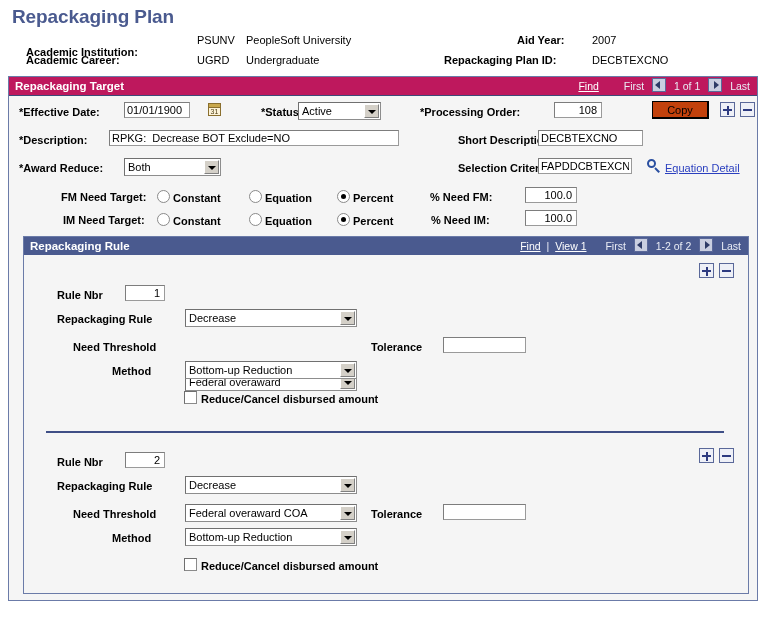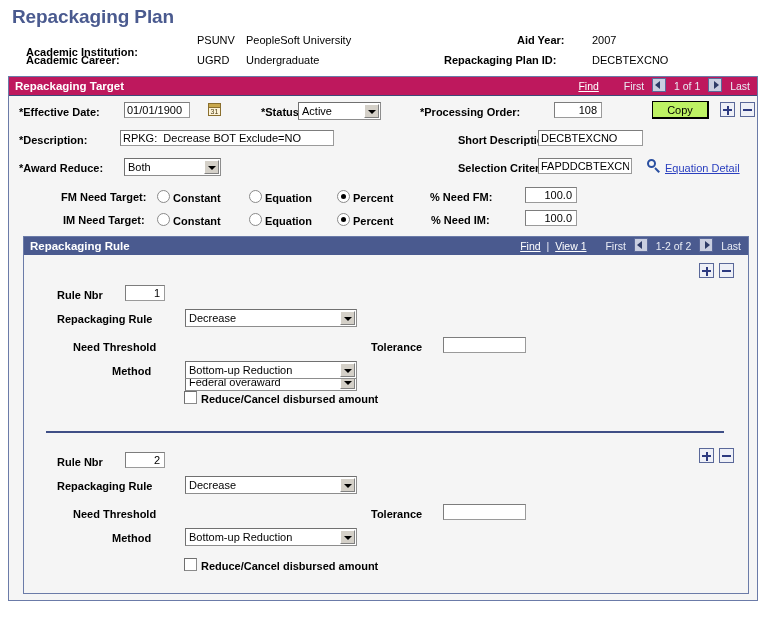--- a/index.html
+++ b/index.html
@@ -180,21 +180,21 @@
     border-left-color: #6f6f6f;
     background: #ffffff;
     vertical-align: -1px;
     margin-right: 4px;
   }
   .chk-lab { font-weight: bold; font-size: 11px; }
 
   
   .copybtn {
     position: absolute;
-    background: #bef264;
+    background: #c2410c;
     border: 1px solid #000000;
     border-right-width: 2px;
     border-bottom-width: 2px;
     font-size: 11px;
     color: #000;
     text-align: center;
     height: 18px;
     line-height: 16px;
     box-sizing: border-box;
     font-family: "Liberation Sans", sans-serif;
@@ -340,21 +340,21 @@
     </div>
 
     <span class="lbl" style="left:411px; top:10px;">*Processing Order:</span>
     <input class="txt num" style="left: 545px; top: 6px; width: 48px;" value="108">
 
     <div class="copybtn" style="left:643px; top:5px; width:57px;">Copy</div>
     <span class="pmbtn plus" style="left:711px; top:6px;"></span>
     <span class="pmbtn minus" style="left:731px; top:6px;"></span>
 
     <span class="lbl" style="left:10px; top:38px;">*Description:</span>
-    <input class="txt" style="left: 111px; top: 34px; width: 214px;" value="RPKG:  Decrease BOT Exclude=NO">
+    <input class="txt" style="left: 100px; top: 34px; width: 290px;" value="RPKG:  Decrease BOT Exclude=NO">
 
     <span class="lbl" style="left:449px; top:38px;">Short Description:</span>
     <input class="txt" style="left: 529px; top: 34px; width: 105px;" value="DECBTEXCNO">
 
     <span class="lbl" style="left:10px; top:66px;">*Award Reduce:</span>
     <div class="fsel" style="left:115px; top:62px; width:97px;">
       <span>Both</span>
       <span class="arrowbox"></span>
     </div>
 
@@ -450,20 +450,24 @@
       <span class="lbl" style="left:33px; top:13px;">Rule Nbr</span>
       <input class="txt num" style="left: 101px; top: 9px; width: 40px;" value="2">
 
       <span class="lbl" style="left:33px; top:37px;">Repackaging Rule</span>
       <div class="fsel" style="left:161px; top:33px; width:172px;">
         <span>Decrease</span>
         <span class="arrowbox"></span>
       </div>
 
       <span class="lbl" style="left:49px; top:65px;">Need Threshold</span>
+      <div class="fsel" style="left:161px; top:61px; width:172px;">
+        <span>Federal overaward COA</span>
+        <span class="arrowbox"></span>
+      </div>
       <span class="lbl" style="left:347px; top:65px;">Tolerance</span>
       <input class="txt" style="left: 419px; top: 61px; width: 83px;" value="">
 
       <span class="lbl" style="left:88px; top:89px;">Method</span>
       <div class="fsel" style="left:161px; top:85px; width:172px;">
         <span>Bottom-up Reduction</span>
         <span class="arrowbox"></span>
       </div>
 
       <span class="chk-wrap" style="left:160px; top:115px;">

